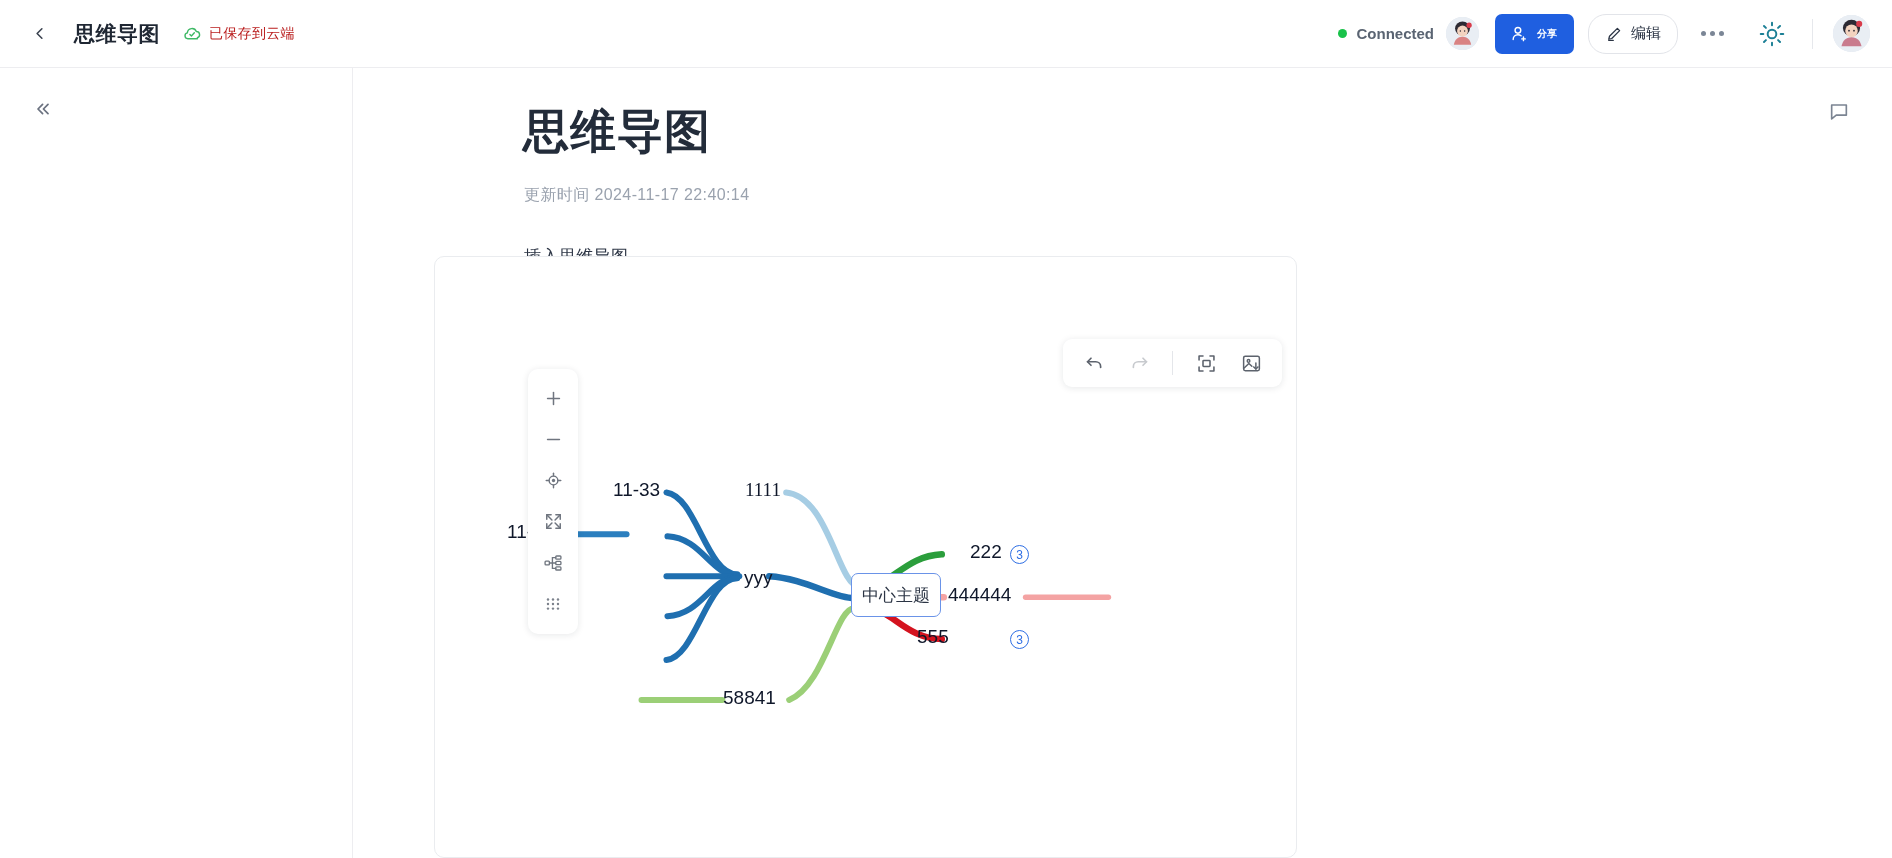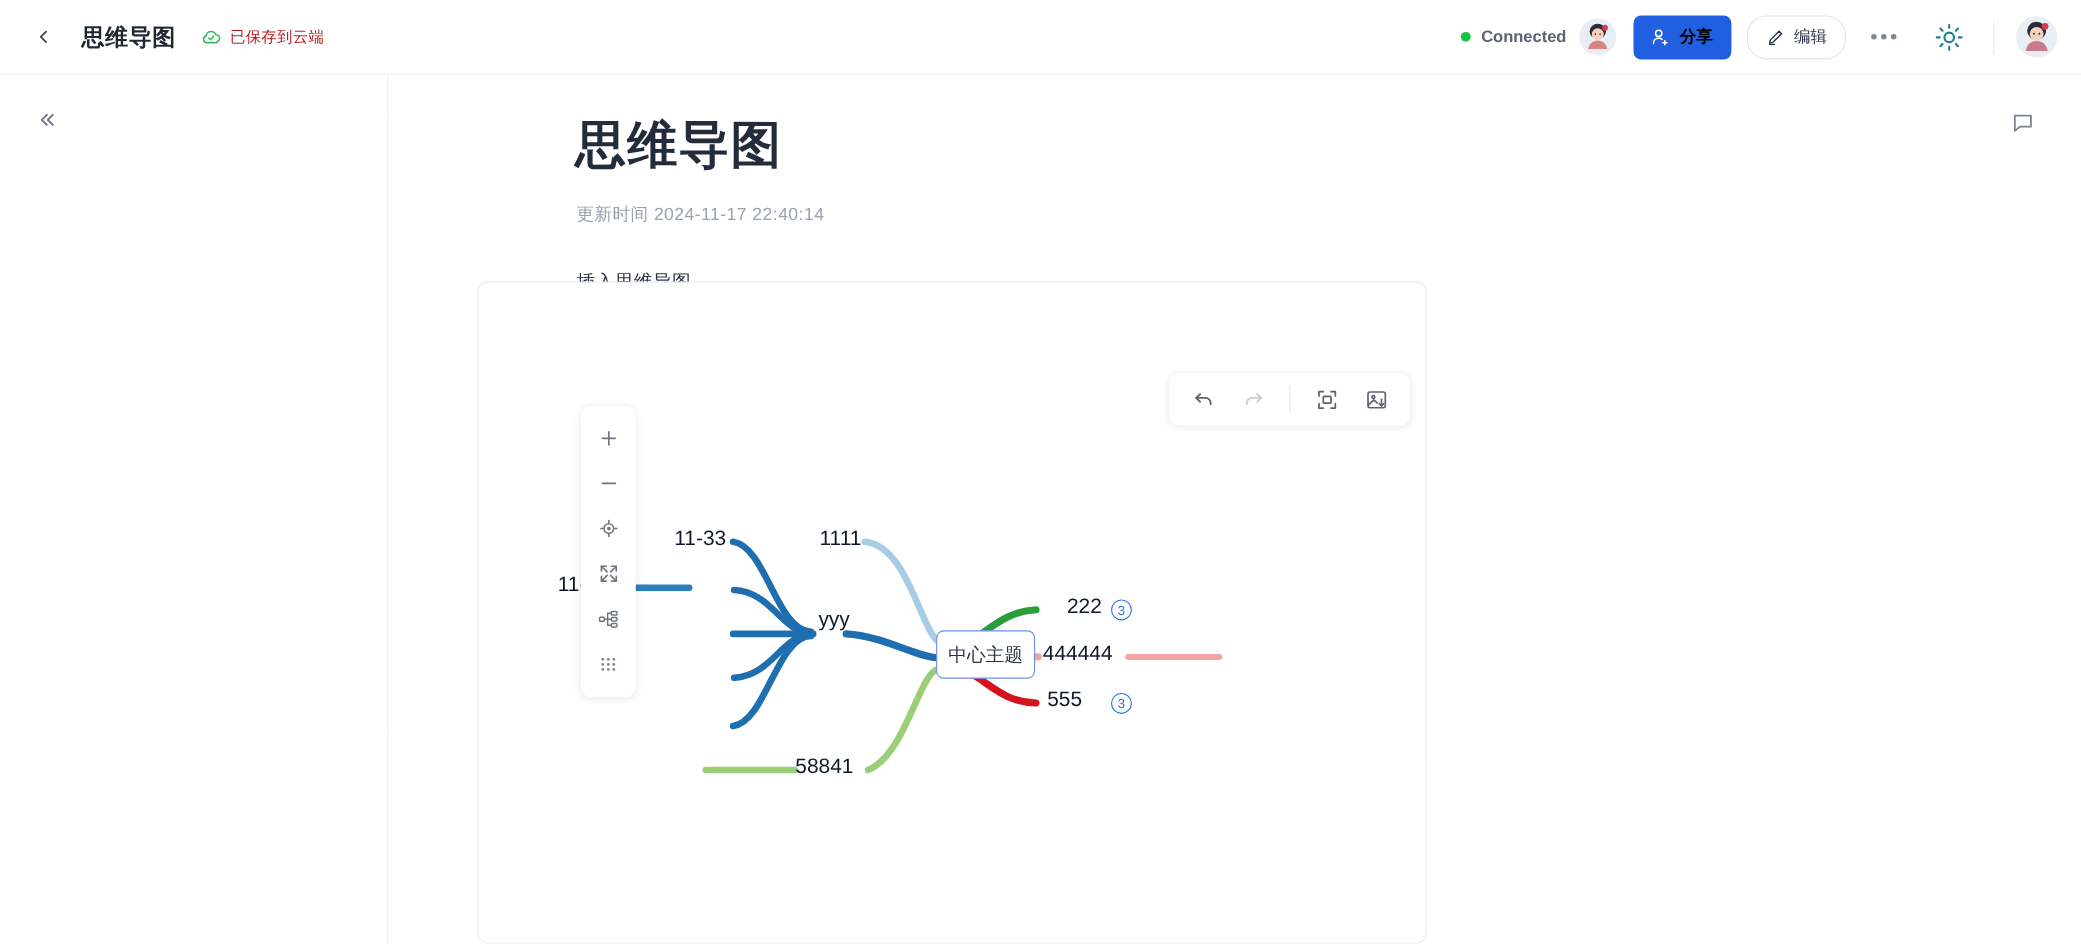--- a/index.html
+++ b/index.html
@@ -77,25 +77,25 @@
     overflow: hidden; flex: 0 0 auto;
     background: #dfe5ee;
     position: relative;
   }
   .avatar svg { display: block; width: 100%; height: 100%; }
 
   #share-button {
     height: 40px;
     display: flex; align-items: center; gap: 8px;
     background: #1f5fe0;
-    color: #000000;
+    color: #ffffff;
     border: none; border-radius: 7px;
     padding: 0 17px 0 15px;
     margin-left: 16px;
-    font-size: 15px; font-weight: 600;
+    font-size: 10px; font-weight: 600;
     font-family: "Liberation Sans", sans-serif;
     cursor: pointer;
     text-align: center;
   }
   #edit-button {
     height: 40px;
     display: flex; align-items: center; gap: 8px;
     background: #fff;
     color: #2b3444;
     border: 1px solid #e2e4e9; border-radius: 18px;
@@ -441,28 +441,28 @@
       <path d="M303,319 C276,319 268,282 233,280" stroke="#1f6fb0" stroke-width="6" fill="none" stroke-linecap="round"></path>
       <line x1="232" y1="320" x2="305" y2="320" stroke="#1f6fb0" stroke-width="6" stroke-linecap="round"></line>
       <path d="M303,321 C276,321 268,358 233,360" stroke="#1f6fb0" stroke-width="6" fill="none" stroke-linecap="round"></path>
       <path d="M303,322 C272,322 262,400 232,404" stroke="#1f6fb0" stroke-width="6" fill="none" stroke-linecap="round"></path>
 
       <line x1="120" y1="278" x2="192" y2="278" stroke="#2b7fbf" stroke-width="6" stroke-linecap="round"></line>
 
       <line x1="207" y1="444" x2="288" y2="444" stroke="#9bcf77" stroke-width="6" stroke-linecap="round"></line>
     </svg>
 
-    <div class="mm-node" style="left:310px; top:222px;">1111</div>
-    <div class="mm-node" style="left:309px; top:296px;">yyy</div>
+    <div class="mm-node" style="left:310px; top:222px;font-family:Liberation Serif, serif;">1111</div>
+    <div class="mm-node" style="left:309px; top:310px;">yyy</div>
     <div class="mm-node" style="left:178px; top:222px;">11-33</div>
     <div class="mm-node" style="left:72px; top:264px;">11-22</div>
     <div class="mm-node" style="left:288px; top:430px;">58841</div>
     <div class="mm-node" style="left:535px; top:284px;">222</div>
     <div class="mm-node" style="left:513px; top:327px;">444444</div>
-    <div class="mm-node" style="left:517px; top:369px;text-align:right;">555</div>
+    <div class="mm-node" style="left:482px; top:369px;text-align:right;">555</div>
 
     <div class="mm-badge" style="left:575px; top:288px;">3</div>
     <div class="mm-badge" style="left:575px; top:373px;">3</div>
 
     <div id="node-center">中心主题</div>
 
     <div id="mm-left-toolbar">
       <div class="mm-tool">
         <svg width="19" height="19" viewBox="0 0 24 24" fill="none" stroke="#6f757f" stroke-width="1.9" stroke-linecap="round">
           <line x1="12" y1="4.5" x2="12" y2="19.5"></line>

